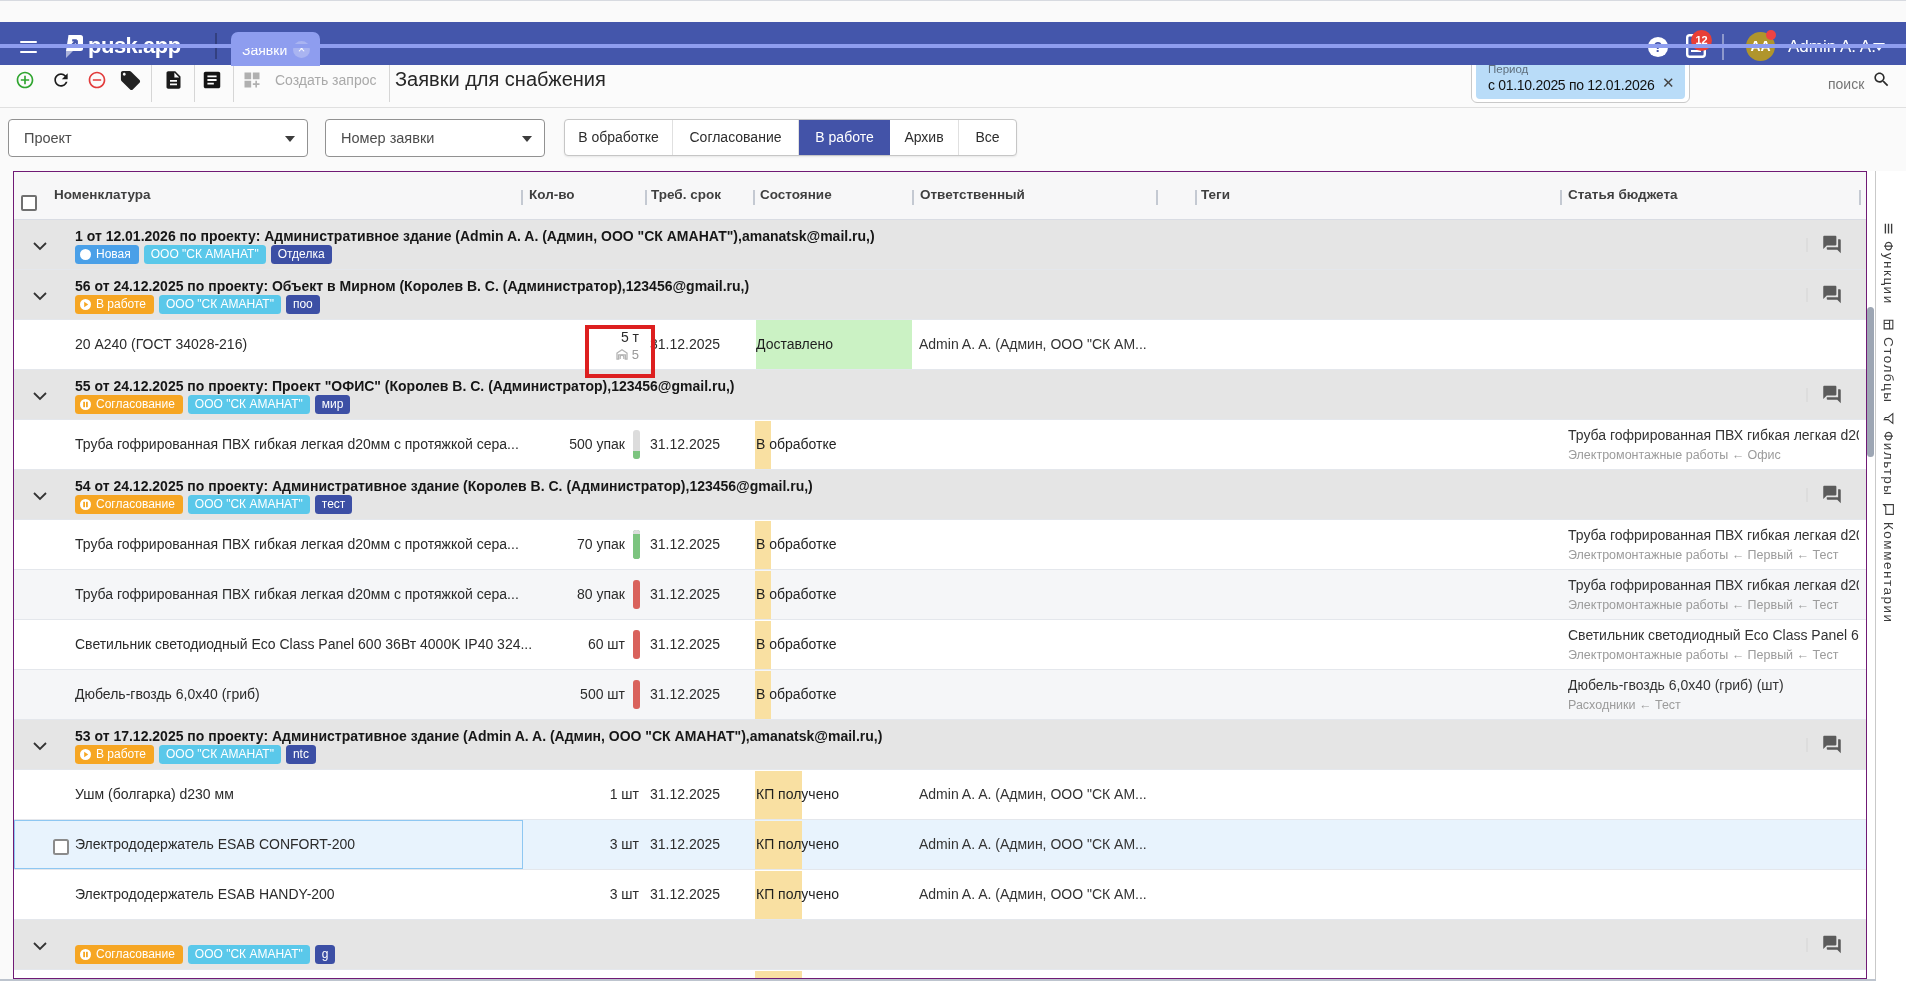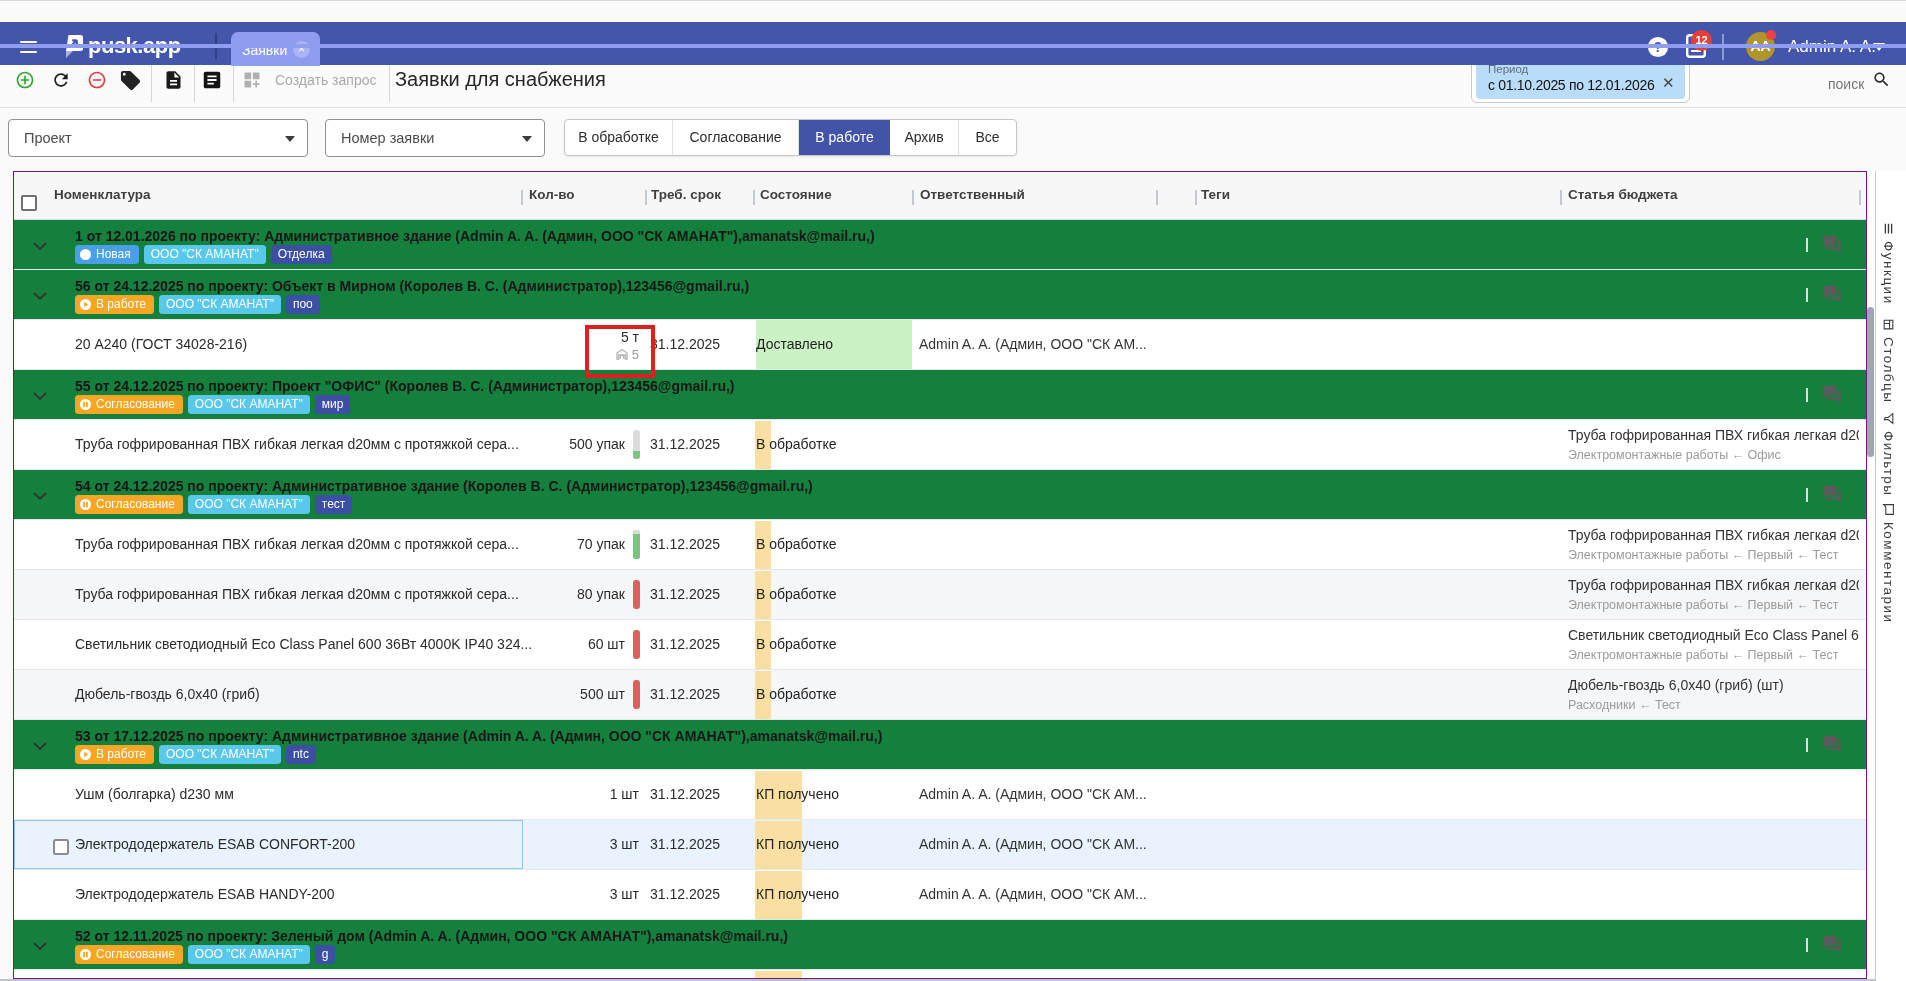--- a/index.html
+++ b/index.html
@@ -48,21 +48,21 @@
   .seg .sbtn { position:absolute; top:0; height:35px; font-size:14px; color:#2d2d2d; text-align:center; line-height:35px; border-right:1px solid #e0e0e0; }
   .seg .active { background:#4353a8; color:#fff; border-right:none; }
 
   
   .grid { position:absolute; left:13px; top:171px; width:1854px; height:808px; background:#fff; border:1px solid #701a75; overflow:hidden; }
   .ghead { position:absolute; left:0; top:0; width:1852px; height:48px; background:#f7f7f8; border-bottom:1px solid #d9dce3; font-weight:bold; font-size:13.5px; color:#3f3f3f; }
   .ghead .hl { position:absolute; top:15px; }
   .ghead .tick { position:absolute; top:18px; width:1.5px; height:15px; background:#c4c9d2; }
   .hcheck { position:absolute; left:7px; top:23px; width:16px; height:16px; border:2px solid #707070; border-radius:2px; background:#fff; }
   .row { position:absolute; left:0; width:1852px; height:50px; border-bottom:1px solid #e4e7ec; font-size:14px; color:#2b2b2b; }
-  .group { background:#15803d; }
+  .group { background:#e5e5e5; }
   .gray { background:#f5f6f8; }
   .hlrow { background:#e8f3fd; }
   .chev { position:absolute; left:19px; top:22px; }
   .gtitle { position:absolute; left:61px; top:8px; font-weight:bold; font-size:14px; color:#161616; letter-spacing:0px; white-space:nowrap; }
   .badges { position:absolute; left:61px; top:25px; height:19px; display:flex; gap:5px; }
   .pill { height:19px; border-radius:3.5px; color:#fff; font-size:12px; line-height:19px; padding:0 7px; white-space:nowrap; display:flex; align-items:center; }
   .pst { background:#f6a623; padding:0 8px 0 5px; gap:5px;text-align:center; }
   .pblue { background:#4aa0e8; }
   .pcomp { background:#5ac8ea; }
   .ptag { background:#3c4fa5; }
@@ -398,21 +398,20 @@
       <div class="qty">3 шт</div>
       <div class="date">31.12.2025</div>
       <div class="strip" style="width:47px"></div>
       <div class="stxt">КП получено</div>
       <div class="resp">Admin A. A. (Админ, ООО "СК АМ...</div>
     </div>
     <div class="row group" style="top:748px">
       <svg class="chev" width="14" height="9" viewBox="0 0 14 9">
           <path d="M1 1 l6 6 l6-6" stroke="#333" stroke-width="1.8" fill="none"></path>
         </svg>
-      <div class="gtitle">52 от 12.11.2025 по проекту: Зеленый дом (Admin A. A. (Админ, ООО "СК АМАНАТ"),amanatsk@mail.ru,)</div>
       <div class="badges">
         <span class="pill pst"><svg width="11" height="11" viewBox="0 0 11 11">
               <circle cx="5.5" cy="5.5" r="5.5" fill="#fff"></circle>
               <rect x="3.2" y="2.8" width="1.8" height="5.4" fill="#f6a623"></rect>
               <rect x="6" y="2.8" width="1.8" height="5.4" fill="#f6a623"></rect>
             </svg>Согласование</span>
         <span class="pill pcomp">ООО "СК АМАНАТ"</span>
         <span class="pill ptag">g</span>
       </div>
       <div class="gdiv"></div>

